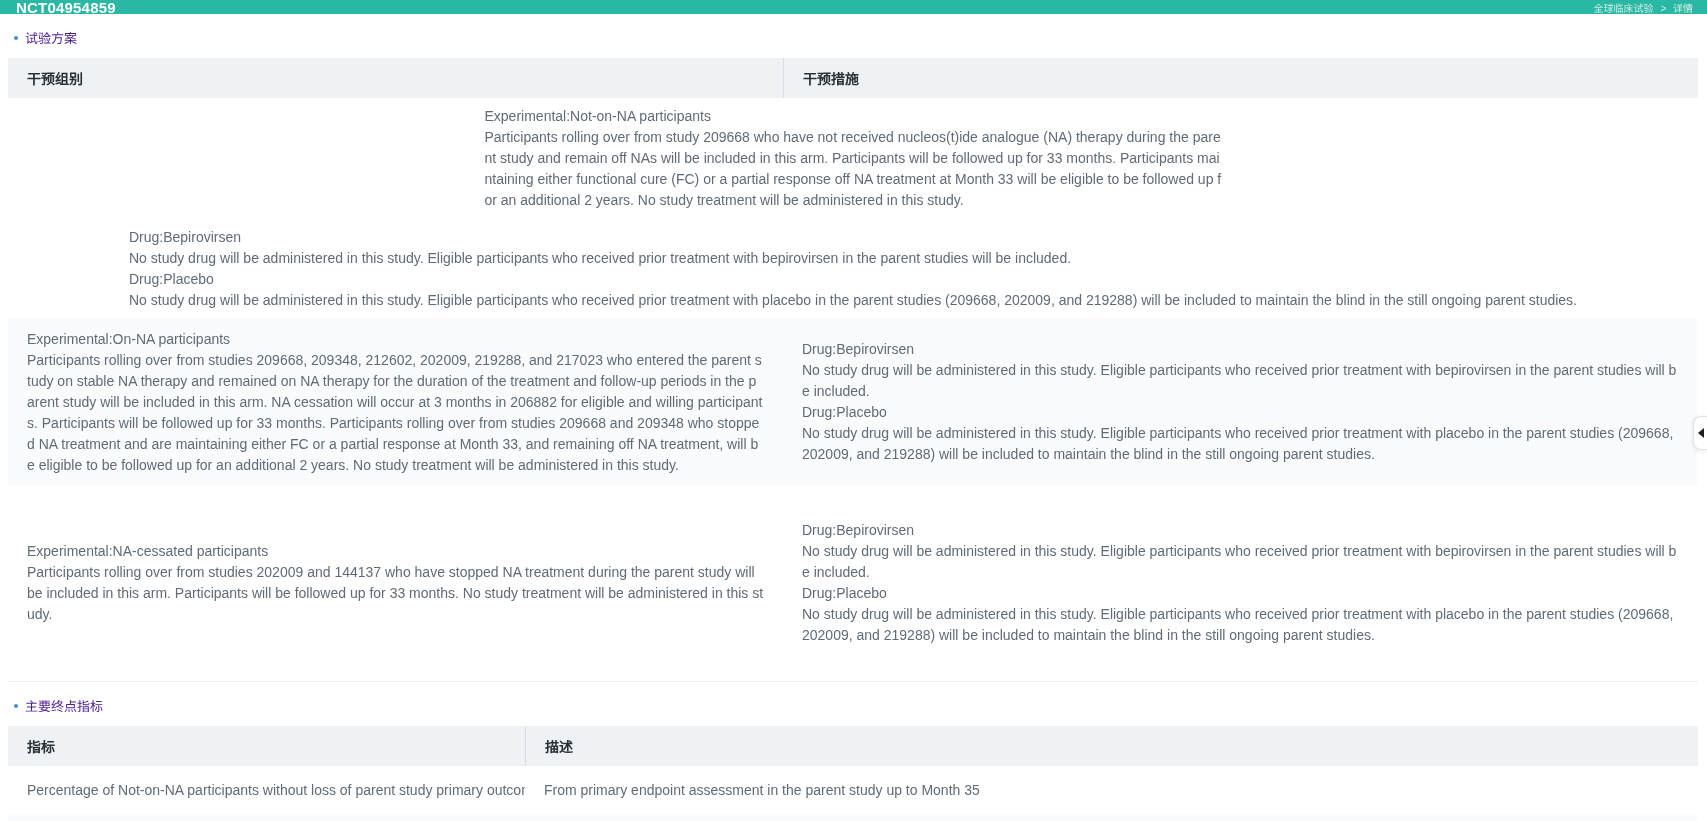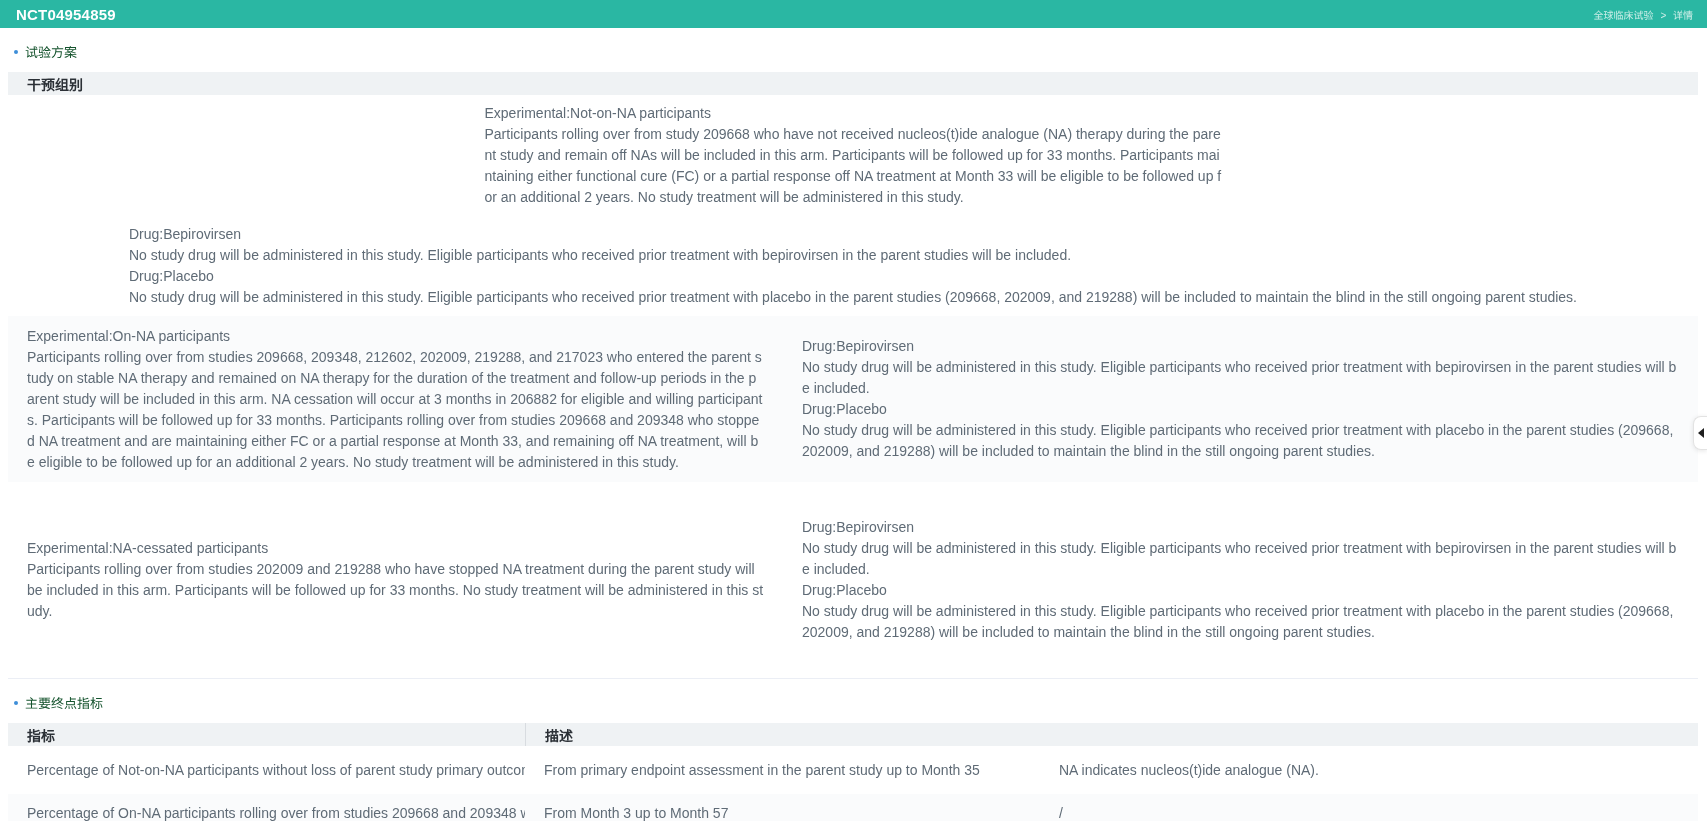--- a/index.html
+++ b/index.html
@@ -1,36 +1,36 @@
 <!DOCTYPE html>
 <html lang="zh-CN"><head>
 <meta charset="utf-8">
 <style>
   * { margin:0; padding:0; box-sizing:border-box; }
   html,body { width:1707px; height:821px; overflow:hidden; background:#ffffff;
     font-family:"Liberation Sans","DejaVu Sans",sans-serif; }
 
   
-  .topbar { height:28px; background:#2ab7a3; display:flex; align-items:center;
+  .topbar { height:14px; background:#2ab7a3; display:flex; align-items:center;
     justify-content:space-between; padding:0 14px 0 16px; }
   .topbar .title { color:#ffffff; font-size:15px; font-weight:700; letter-spacing:.2px; }
   .breadcrumb { font-size:10px; color:#cdeee8;text-align:right; }
   .breadcrumb span { margin-left:4px; }
   .breadcrumb .crumb-link { cursor:pointer; }
 
   
   .content { padding:0 9px 0 8px; }
   .section-title { display:flex; align-items:center; margin:14px 0 11px 6px;
-    font-size:13px; color:#14532d; }
+    font-size:13px; color:#4c1d95; }
   .section-title .dot { width:4px; height:4px; border-radius:50%; background:#3e8ed8;
     margin-right:7px; flex:none; }
 
   
   .tbl { width:100%; border-bottom:1px solid #ebeef5; }
-  .thead { display:flex; background:#eff2f4; height:23px; align-items:stretch; }
+  .thead { display:flex; background:#eff2f4; height:40px; align-items:stretch; }
   .th { display:flex; align-items:center; padding:0 19px; font-size:14px;
     font-weight:700; color:#2b3036; }
   .th + .th { border-left:1px solid #d8dce0; }
   .tr { display:flex; align-items:center; }
   .tbody .tr:nth-child(even) { background:#fafbfc; }
   .td { padding:8px 19px; font-size:14px; color:#5f6b76; line-height:21px;
     white-space:pre-line; word-break:break-all; }
 
   
   .t1 .c1 { width:775px; flex:none; }
@@ -72,41 +72,42 @@
 <div class="content">
 
   <div>
     <div class="section-title">
       <span class="dot"></span>
       <span>试验方案</span>
     </div>
     <div class="tbl t1">
       <div class="thead">
         <div class="th c1">干预组别</div>
+        <div class="th c2">干预措施</div>
       </div>
       <div class="tbody">
         <div class="tr r1">
           <div class="td c1">Experimental:Not-on-NA participants
 Participants rolling over from study 209668 who have not received nucleos(t)ide analogue (NA) therapy during the parent study and remain off NAs will be included in this arm. Participants will be followed up for 33 months. Participants maintaining either functional cure (FC) or a partial response off NA treatment at Month 33 will be eligible to be followed up for an additional 2 years. No study treatment will be administered in this study.</div>
           <div class="td c2">Drug:Bepirovirsen
 No study drug will be administered in this study. Eligible participants who received prior treatment with bepirovirsen in the parent studies will be included.
 Drug:Placebo
 No study drug will be administered in this study. Eligible participants who received prior treatment with placebo in the parent studies (209668, 202009, and 219288) will be included to maintain the blind in the still ongoing parent studies.</div>
         </div>
         <div class="tr r2">
           <div class="td c1">Experimental:On-NA participants
 Participants rolling over from studies 209668, 209348, 212602, 202009, 219288, and 217023 who entered the parent study on stable NA therapy and remained on NA therapy for the duration of the treatment and follow-up periods in the parent study will be included in this arm. NA cessation will occur at 3 months in 206882 for eligible and willing participants. Participants will be followed up for 33 months. Participants rolling over from studies 209668 and 209348 who stopped NA treatment and are maintaining either FC or a partial response at Month 33, and remaining off NA treatment, will be eligible to be followed up for an additional 2 years. No study treatment will be administered in this study.</div>
           <div class="td c2">Drug:Bepirovirsen
 No study drug will be administered in this study. Eligible participants who received prior treatment with bepirovirsen in the parent studies will be included.
 Drug:Placebo
 No study drug will be administered in this study. Eligible participants who received prior treatment with placebo in the parent studies (209668, 202009, and 219288) will be included to maintain the blind in the still ongoing parent studies.</div>
         </div>
         <div class="tr r3">
           <div class="td c1">Experimental:NA-cessated participants
-Participants rolling over from studies 202009 and 219288 who have stopped NA treatment during the parent study will be included in this arm. Participants will be followed up for 33 months. No study treatment will be administered in this study.</div>
+Participants rolling over from studies 202009 and 144137 who have stopped NA treatment during the parent study will be included in this arm. Participants will be followed up for 33 months. No study treatment will be administered in this study.</div>
           <div class="td c2">Drug:Bepirovirsen
 No study drug will be administered in this study. Eligible participants who received prior treatment with bepirovirsen in the parent studies will be included.
 Drug:Placebo
 No study drug will be administered in this study. Eligible participants who received prior treatment with placebo in the parent studies (209668, 202009, and 219288) will be included to maintain the blind in the still ongoing parent studies.</div>
         </div>
       </div>
     </div>
   </div>
 
   <div>
@@ -116,21 +117,20 @@
     </div>
     <div class="tbl t2">
       <div class="thead">
         <div class="th c1">指标</div>
         <div class="th c3">描述</div>
       </div>
       <div class="tbody">
         <div class="tr r1">
           <div class="td c1">Percentage of Not-on-NA participants without loss of parent study primary outcom...</div>
           <div class="td c2">From primary endpoint assessment in the parent study up to Month 35</div>
-          <div class="td c3">NA indicates nucleos(t)ide analogue (NA).</div>
         </div>
         <div class="tr r2">
           <div class="td c1">Percentage of On-NA participants rolling over from studies 209668 and 209348 wit...</div>
           <div class="td c2">From Month 3 up to Month 57</div>
           <div class="td c3">/</div>
         </div>
         <div class="tr r3">
           <div class="td c1">Percentage of On-NA participants rolling over from study 217023 without loss of F...</div>
           <div class="td c2">From Month 7 up to Month 33</div>
           <div class="td c3">/</div>

